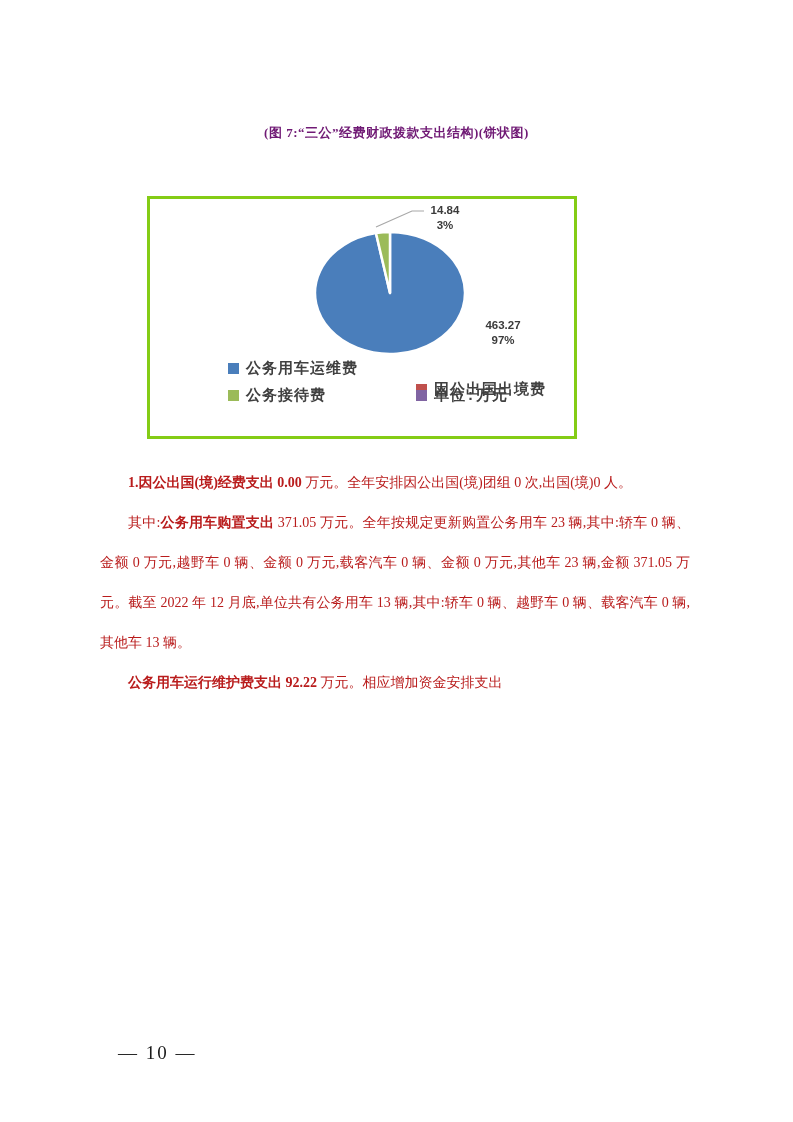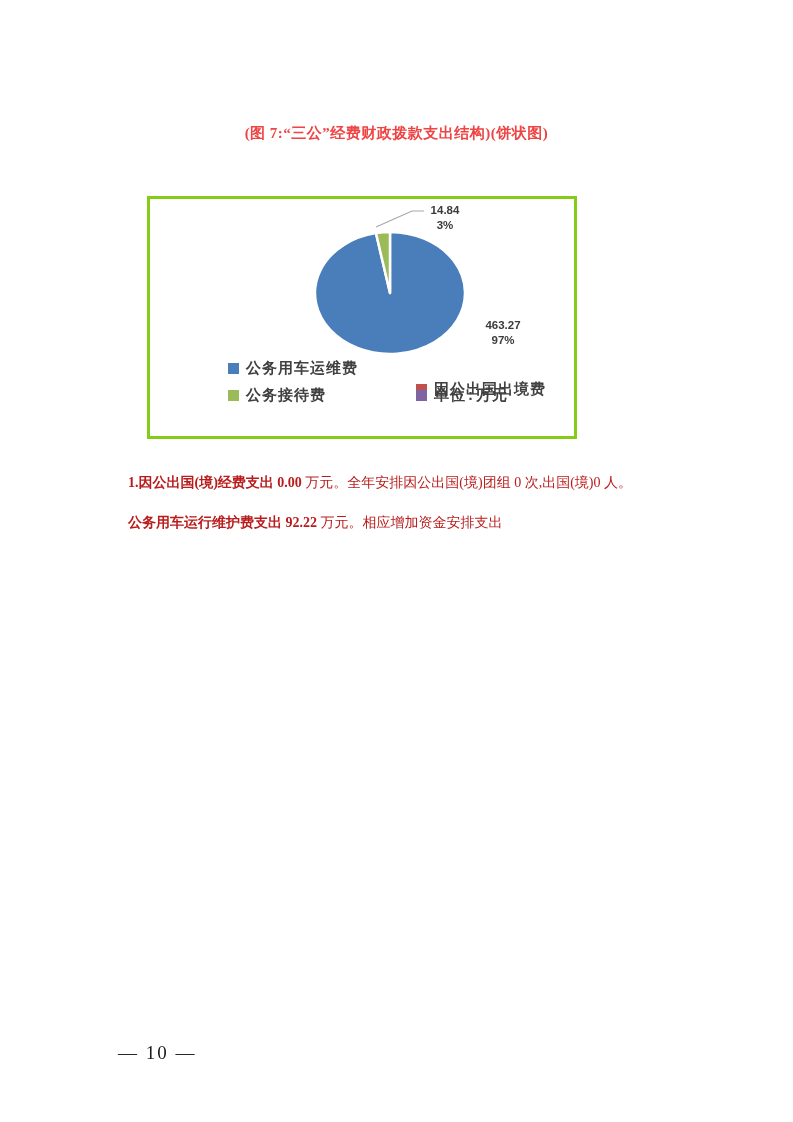--- a/index.html
+++ b/index.html
@@ -7,23 +7,23 @@
     position:relative;
     width:793px;height:1122px;
     background:#ffffff;
     overflow:hidden;
     font-family:"Liberation Serif","DejaVu Serif",serif;
   }
   .caption{
     position:absolute;
     top:124px;left:0;width:100%;
     text-align:center;
-    font-size:15px;
+    font-size:13px;
     font-weight:600;
-    color:#ef4444;
+    color:#701a75;
     letter-spacing:0.5px;
   }
   .chart-box{
     position:absolute;
     left:147px;top:196px;
     width:430px;height:243px;
     border:3px solid #84cc16;
     background:#ffffff;
     box-sizing:border-box;
   }
@@ -107,18 +107,19 @@
       <span>公务接待费</span>
     </div>
     <div class="legend-item li-3">
       <span class="swatch" style="background: rgb(128, 100, 162);"></span>
       <span>单位:万元</span>
     </div>
   </div>
 
   <div class="body-text">
     <p><span class="b">1.因公出国(境)经费支出 0.00</span><span> 万元。全年安排因公出国(境)团组 0 次,出国(境)0 人。</span></p>
+    <p><span>其中:</span><span class="b">公务用车购置支出</span><span> 371.05 万元。全年按规定更新购置公务用车 23 辆,其中:轿车 0 辆、金额 0 万元,越野车 0 辆、金额 0 万元,载客汽车 0 辆、金额 0 万元,其他车 23 辆,金额 371.05 万元。截至 2022 年 12 月底,单位共有公务用车 13 辆,其中:轿车 0 辆、越野车 0 辆、载客汽车 0 辆,其他车 13 辆。</span></p>
     <p><span class="b">公务用车运行维护费支出 92.22</span><span> 万元。相应增加资金安排支出</span></p>
   </div>
 
   <div class="footer">— 10 —</div>
 
 </div>
 
 </body></html>

